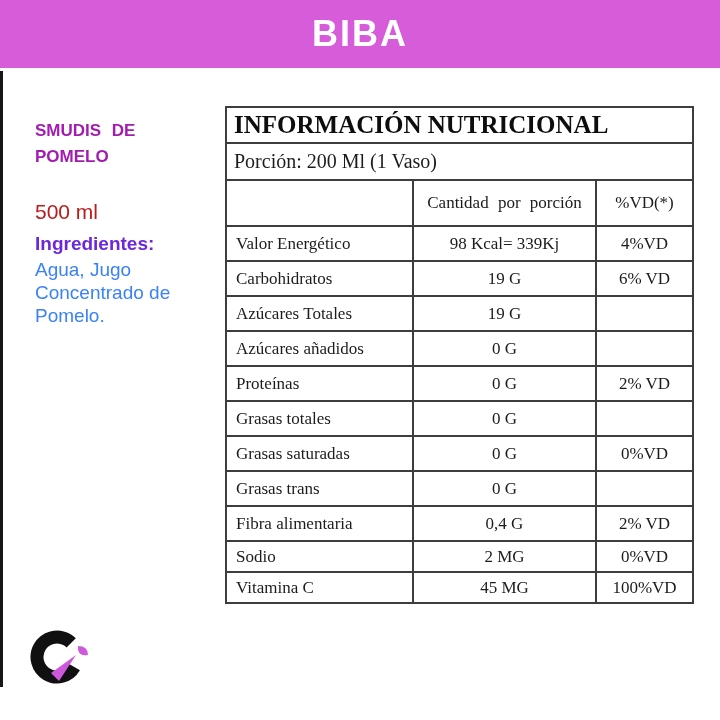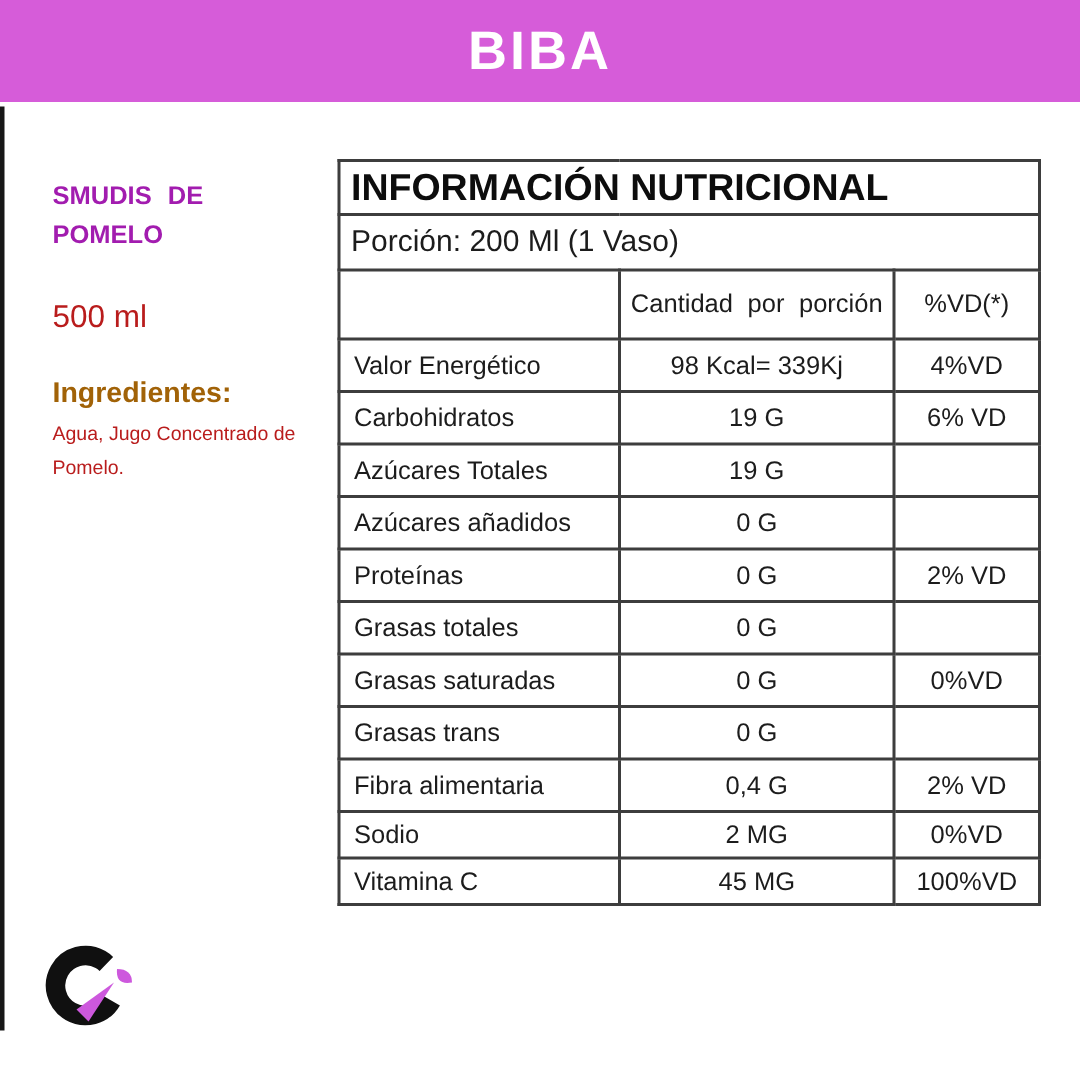--- a/index.html
+++ b/index.html
@@ -53,30 +53,30 @@
   }
   .product-name .line1 { word-spacing: 6px; display: block; }
   .product-name .line2 { display: block; }
   .volume {
     margin-top: 30px;
     font-size: 21px;
     font-weight: normal;
     color: #b91c1c;
   }
   .ingredients-label {
-    margin-top: 28px;
+    margin-top: 9px;
     font-size: 19px;
     font-weight: bold;
-    color: #a16207;
+    color: #6d28d9;
   }
   .ingredients-text {
     margin-top: 3px;
-    font-size: 13px;
+    font-size: 19px;
     line-height: 23px;
-    color: #b91c1c;
+    color: #3b82f6;
     width: 172px;
   }
 
   
   .logo {
     position: absolute;
     left: 30px; top: 624px;
     width: 64px; height: 68px;
   }
 
@@ -91,21 +91,21 @@
     color: #1c1c1c;
   }
   .nutrition-table td {
     border: 2px solid #3d3d3d;
     padding: 0 6px;
     height: 35px;
     vertical-align: middle;
     overflow: hidden;
     white-space: nowrap;
   }
-  .nutrition-table { border: 2px solid #0c4a6e; }
+  .nutrition-table { border: 2px solid #0c4a6e; font-family: Liberation Serif, serif; }
   td.title-cell {
     font-size: 25px;
     font-weight: bold;
     height: 36px;
     padding-left: 7px;
     letter-spacing: 0px;
     color: #0d0d0d;
   }
   td.portion-cell {
     font-size: 20px;

